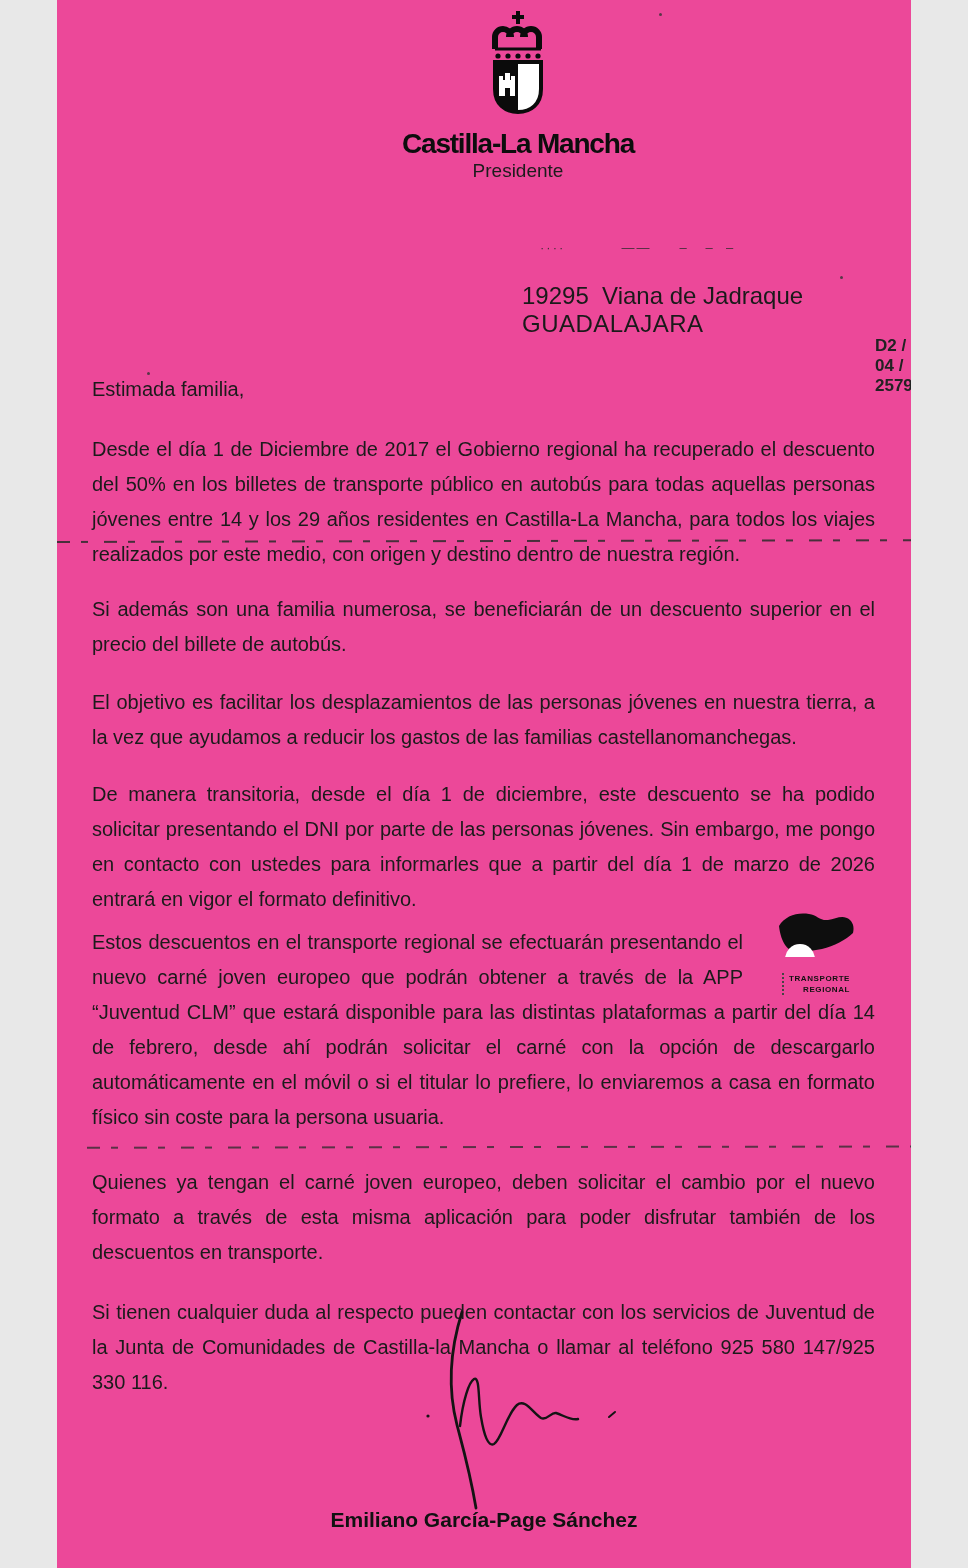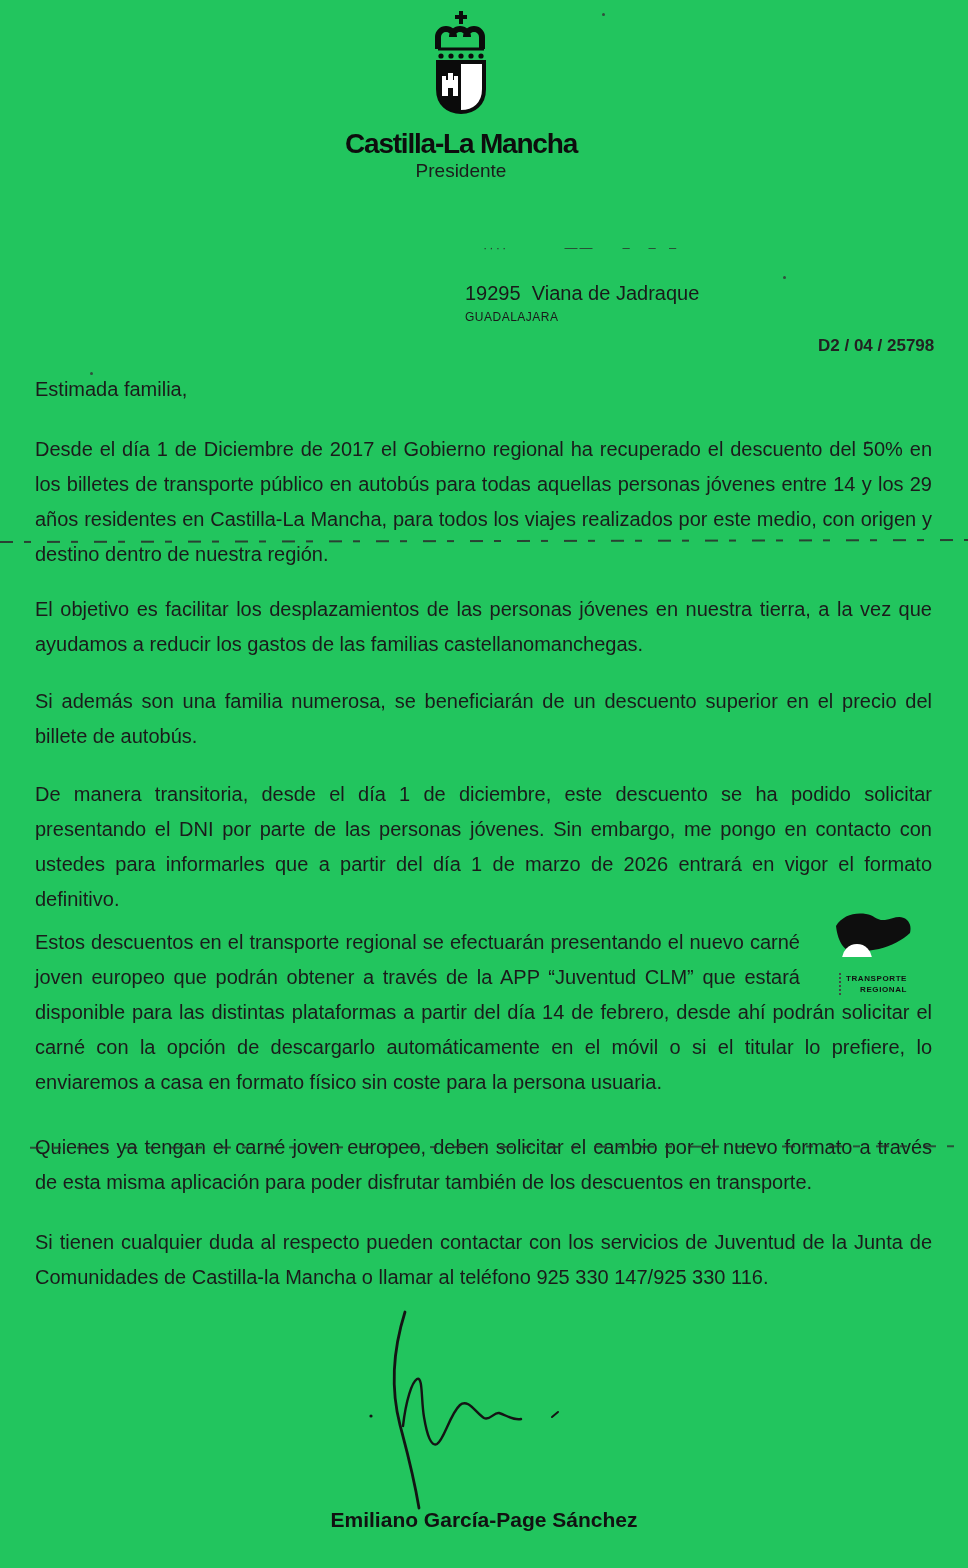--- a/index.html
+++ b/index.html
@@ -1,22 +1,22 @@
 <!DOCTYPE html>
 <html><head>
 <meta charset="utf-8">
 <style>
   * { box-sizing: border-box; margin: 0; padding: 0; }
   html, body { background: #e8e8e8; }
   .page {
     position: relative;
-    width: 968px;
+    width: 854px;
     height: 1568px;
     margin: 0 auto;
-    background: #22c55e;
+    background: #ec4899;
     color: #1a1a1a;
     font-family: "Liberation Sans", sans-serif;
     overflow: hidden;
   }
 
   
   .letterhead {
     position: absolute;
     top: 0; left: 0;
     width: 922px;           
@@ -43,27 +43,27 @@
     left: 483px; top: 240px;
     font-size: 13px;
     letter-spacing: 2px;
     white-space: pre;
     color: #2a2a2a;
     opacity: 0.85;
   }
   .postal-line {
     position: absolute;
     left: 465px; top: 282px;
-    font-size: 20px;
+    font-size: 24px;
     white-space: pre;
   }
   .city-line {
     position: absolute;
     left: 465px; top: 310px;
-    font-size: 12px;
+    font-size: 24px;
     letter-spacing: 0.5px;
   }
   .reference-number {
     position: absolute;
     left: 818px; top: 336px;
     font-size: 17px;
     font-weight: bold;
     color: #222;
   }
 
@@ -191,44 +191,44 @@
   <div class="speck" style="left:602px;top:13px"></div>
   <div class="speck" style="left:783px;top:276px"></div>
   <div class="speck" style="left:90px;top:372px"></div>
   <div class="speck" style="left:866px;top:441px"></div>
 
   <div class="letter-body">
     <p class="salutation">Estimada familia,</p>
 
     <p class="para pm1">Desde el día 1 de Diciembre de 2017 el Gobierno regional ha recuperado el descuento del 50% en los billetes de transporte público en autobús para todas aquellas personas jóvenes entre 14 y los 29 años residentes en Castilla-La Mancha, para todos los viajes realizados por este medio, con origen y destino dentro de nuestra región.</p>
 
+    <p class="para pm2">Si además son una familia numerosa, se beneficiarán de un descuento superior en el precio del billete de autobús.</p>
+
     <p class="para pm3">El objetivo es facilitar los desplazamientos de las personas jóvenes en nuestra tierra, a la vez que ayudamos a reducir los gastos de las familias castellanomanchegas.</p>
-
-    <p class="para pm2">Si además son una familia numerosa, se beneficiarán de un descuento superior en el precio del billete de autobús.</p>
 
     <p class="para pm4">De manera transitoria, desde el día 1 de diciembre, este descuento se ha podido solicitar presentando el DNI por parte de las personas jóvenes. Sin embargo, me pongo en contacto con ustedes para informarles que a partir del día 1 de marzo de 2026 entrará en vigor el formato definitivo.</p>
 
     <p class="para pm5">
       <span class="logo-float">
         <svg width="80" height="46" viewBox="0 0 80 46">
           <path d="M3 15 C9 5 21 1 33 3 C41 4 44 10 52 9 C60 8 67 3 74 9 C78 13 78 18 77 22 C70 29 58 35 46 38 L22 42 C13 41 5 33 3 15 Z" fill="#0e0e0e"></path>
           <circle cx="24" cy="48" r="15" fill="#ffffff"></circle>
         </svg>
         <span class="logo-text">
           <span>TRANSPORTE</span>
           <span>REGIONAL</span>
         </span>
       </span>
       <span>Estos descuentos en el transporte regional se efectuarán presentando el nuevo carné joven europeo que podrán obtener a través de la APP “Juventud CLM”</span>
       <span>que estará disponible para las distintas plataformas a partir del día 14 de febrero, desde ahí podrán solicitar el carné con la opción de descargarlo automáticamente en el móvil o si el titular lo prefiere, lo enviaremos a casa en formato físico sin coste para la persona usuaria.</span>
     </p>
 
     <p class="para pm6">Quienes ya tengan el carné joven europeo, deben solicitar el cambio por el nuevo formato a través de esta misma aplicación para poder disfrutar también de los descuentos en transporte.</p>
 
-    <p class="para">Si tienen cualquier duda al respecto pueden contactar con los servicios de Juventud de la Junta de Comunidades de Castilla-la Mancha o llamar al teléfono 925 330 147/925 330 116.</p>
+    <p class="para">Si tienen cualquier duda al respecto pueden contactar con los servicios de Juventud de la Junta de Comunidades de Castilla-la Mancha o llamar al teléfono 925 580 147/925 330 116.</p>
   </div>
 
   <svg class="signature-stroke" width="360" height="222" viewBox="0 0 360 222">
     <g fill="none" stroke="#141414" stroke-linecap="round">
       <path d="M105 14 C93 52 91 92 100 127 C105 146 113 174 119 210" stroke-width="2.8"></path>
       <path d="M103 128 C106 102 112 84 117 81 C123 78 121 102 124 119 C127 137 131 149 137 146 C144 142 150 116 160 107 C168 100 176 115 184 120 C190 123 194 114 199 115 C206 117 214 123 221 121" stroke-width="2.4"></path>
       <path d="M252 119 l6 -5" stroke-width="2"></path>
     </g>
     <circle cx="71" cy="118" r="1.6" fill="#141414"></circle>
   </svg>

